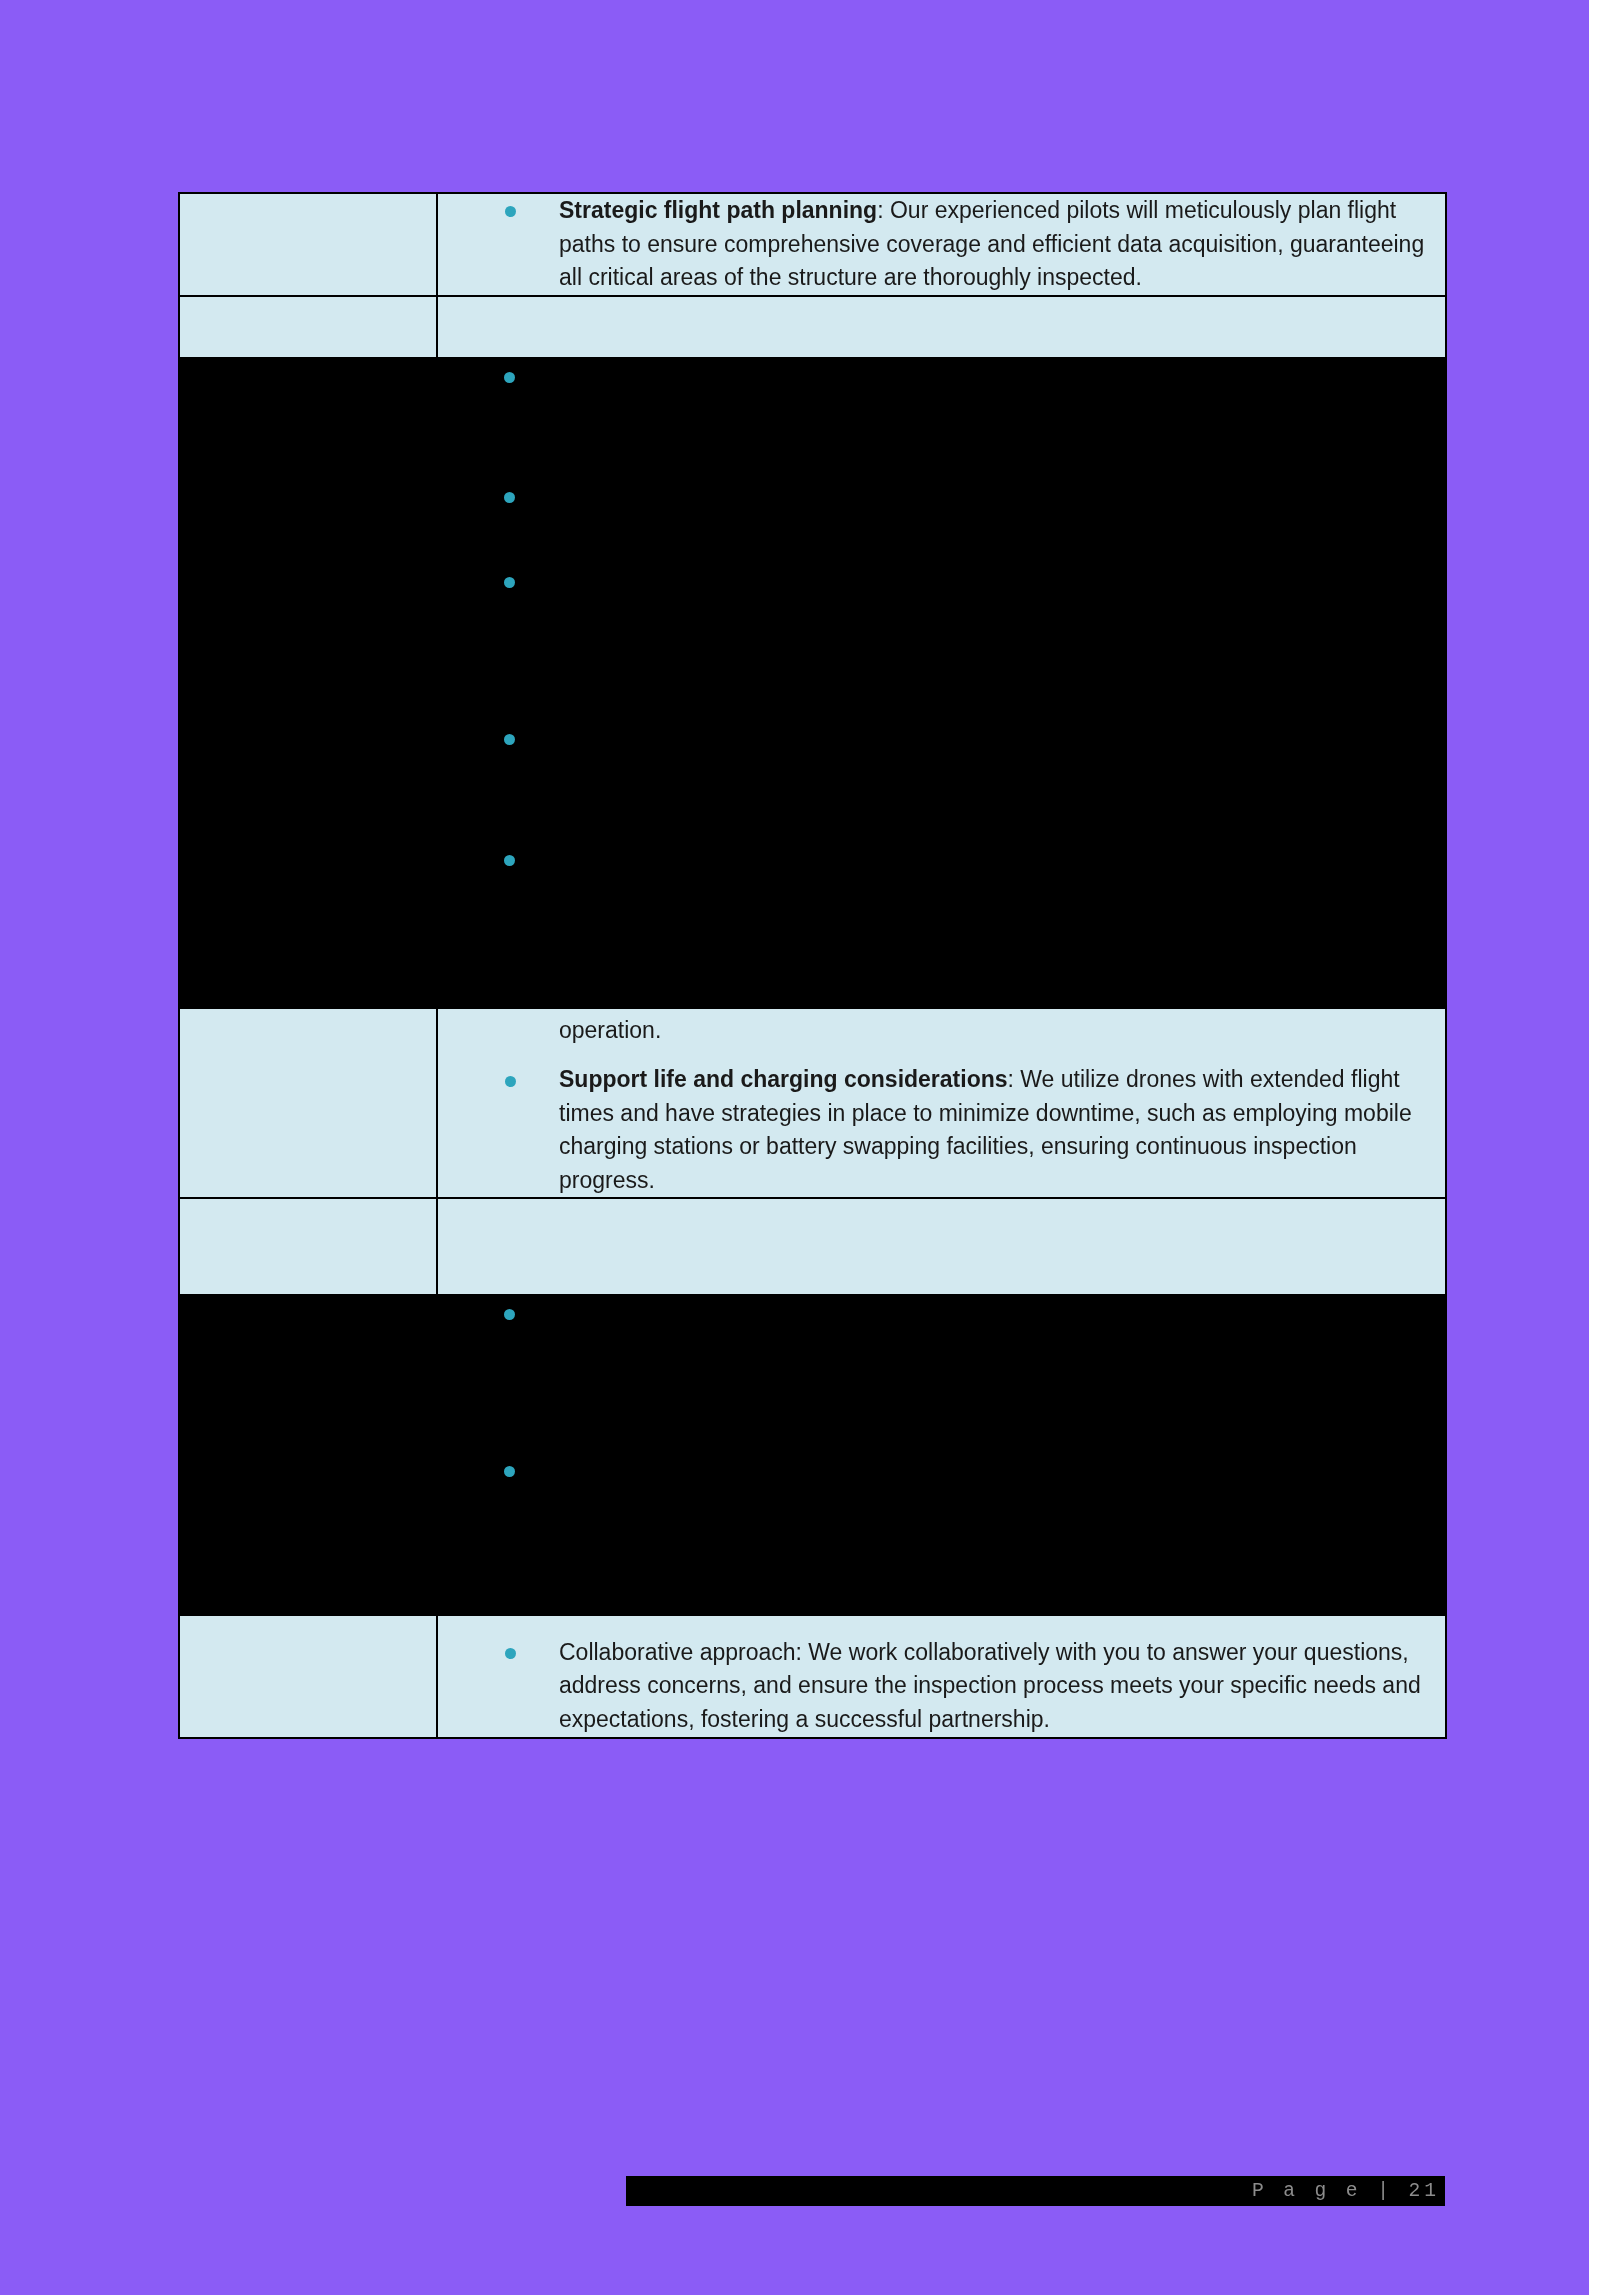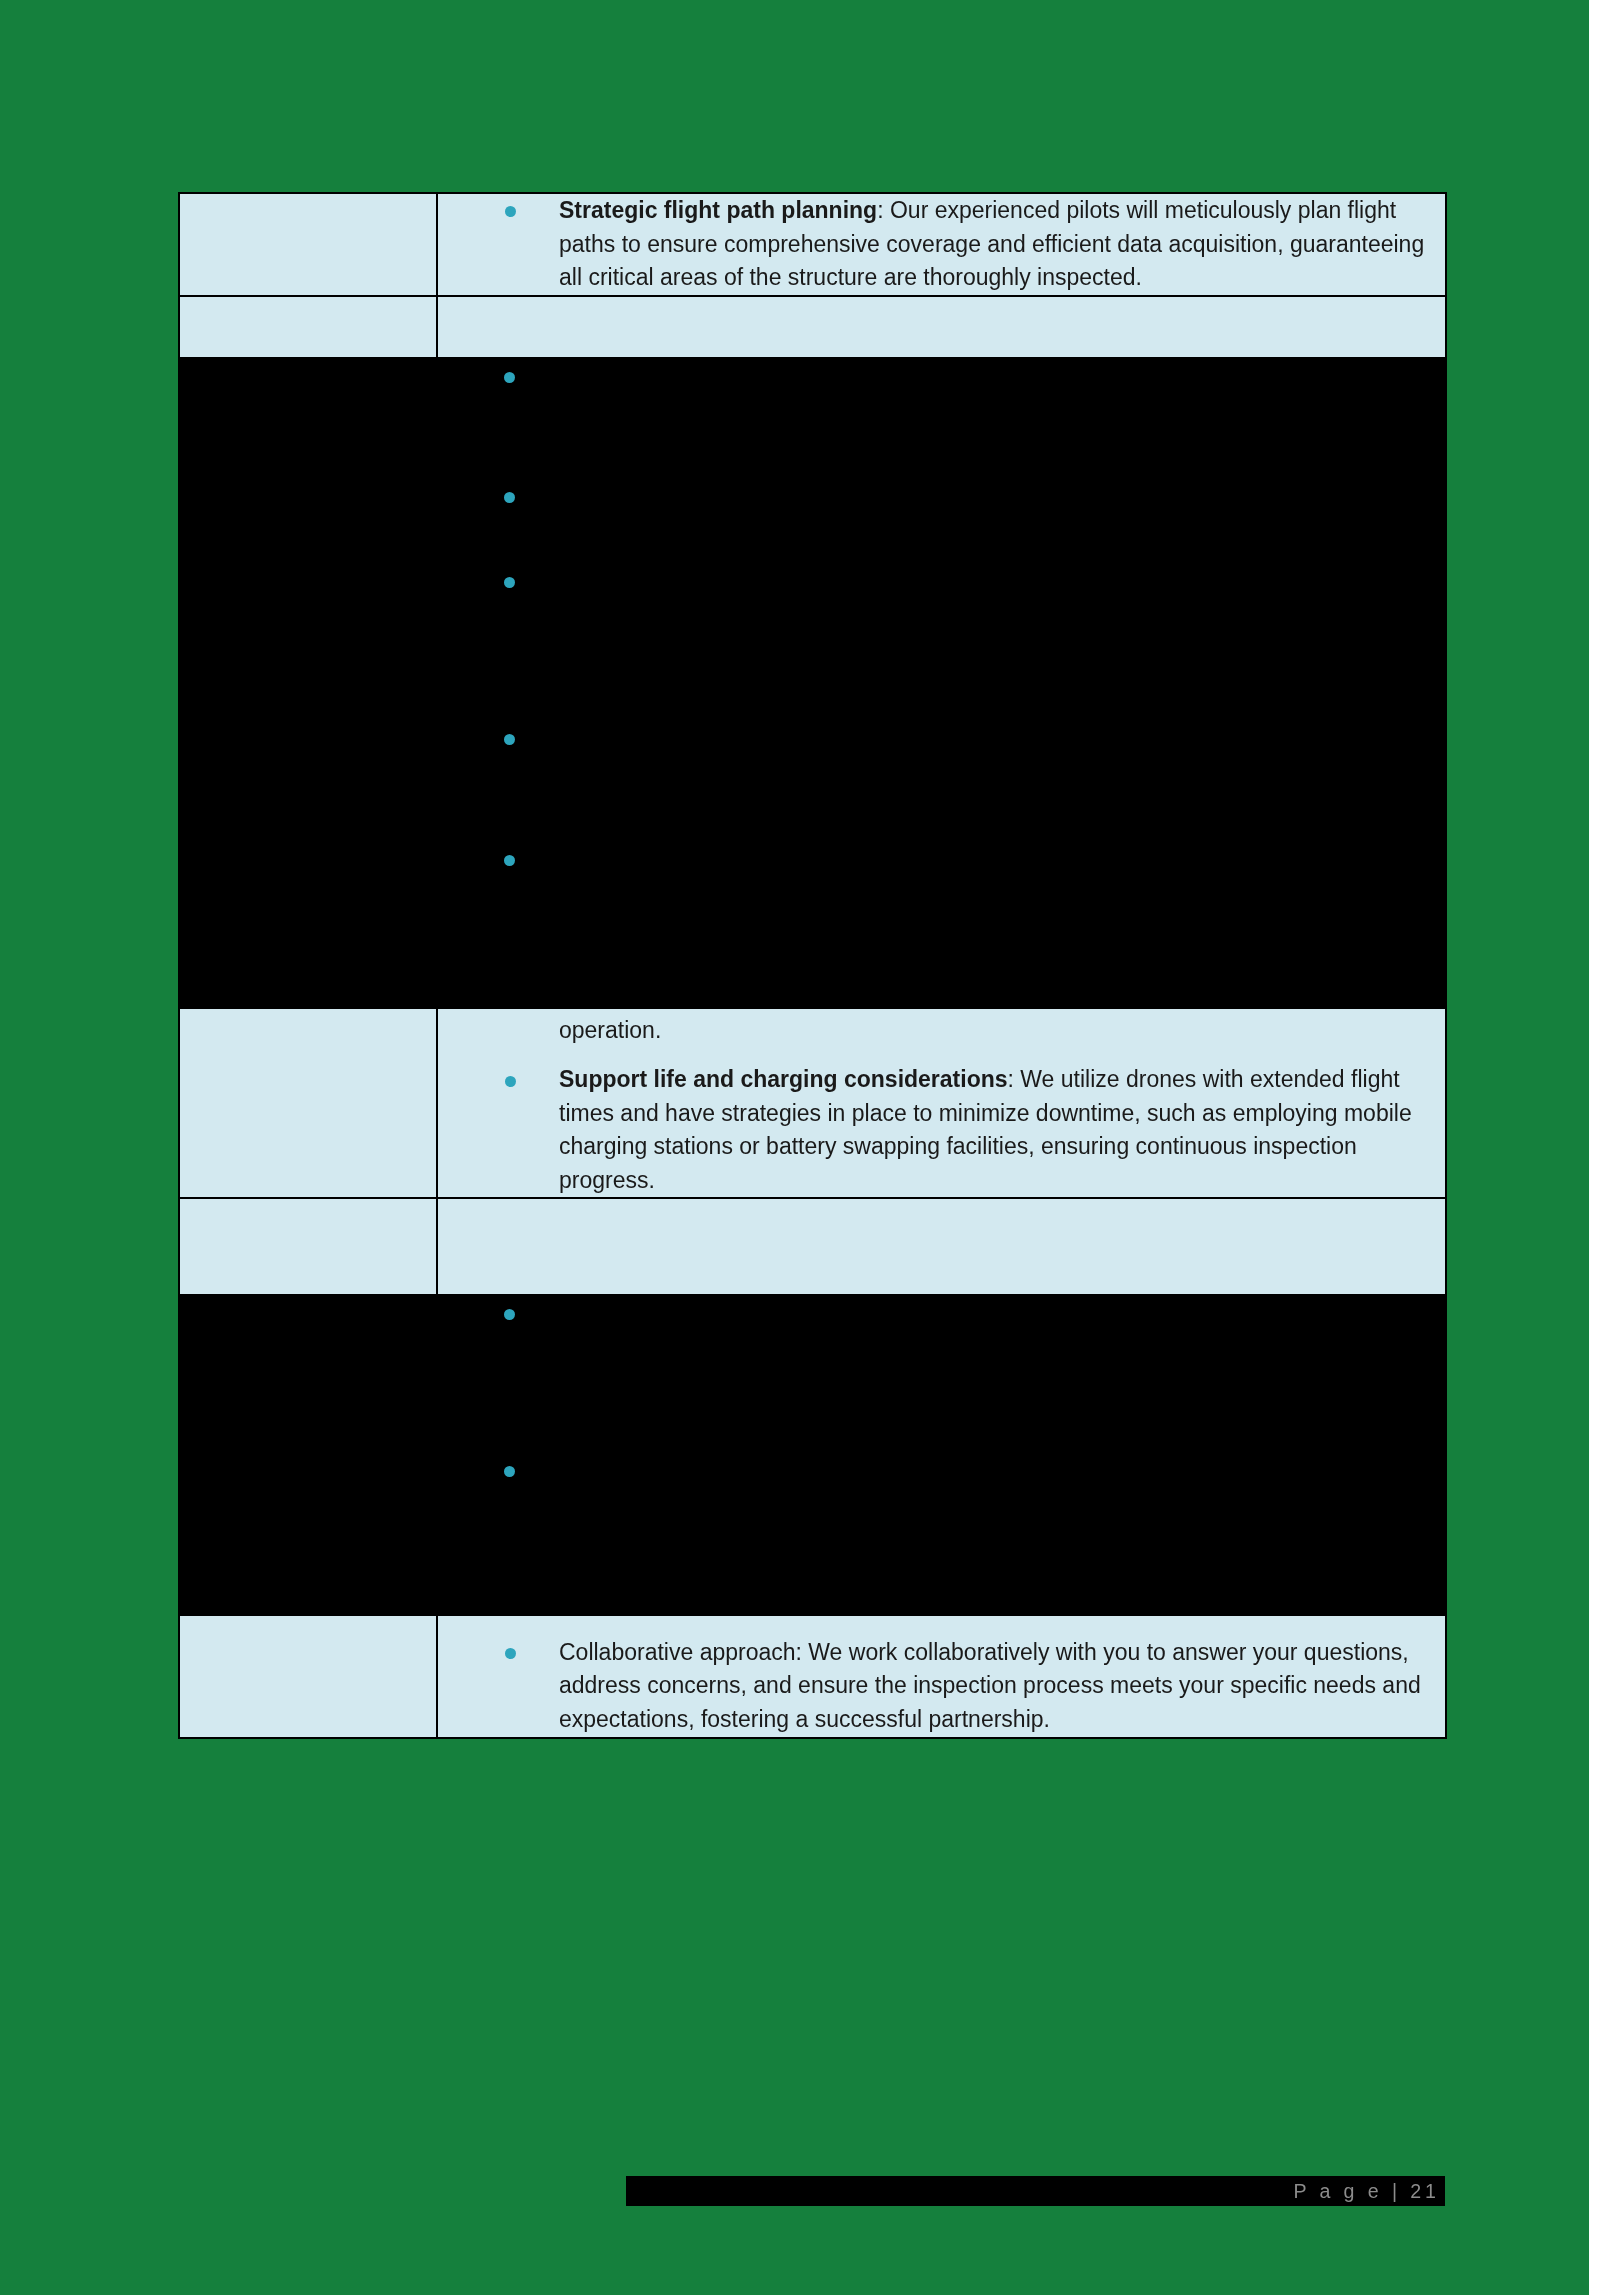--- a/index.html
+++ b/index.html
@@ -14,21 +14,21 @@
     position: relative;
     overflow: hidden;
   }
 
   
   .page {
     position: absolute;
     left: 0; top: 0;
     width: 1589px;
     height: 2295px;
-    background: #15803d;
+    background: #8b5cf6;
   }
 
   
   .proposal-table {
     position: absolute;
     left: 178px;
     top: 192px;
     width: 1267px;
     border-collapse: collapse;
     table-layout: fixed;
@@ -109,21 +109,21 @@
   .footer-page-number {
     position: absolute;
     right: 5.2px;
     top: 0;
     height: 30px;
     line-height: 30px;
     font-size: 19.6px;
     letter-spacing: 3.9px;
     color: #8c8c8c;
     white-space: nowrap;
-    font-family: Liberation Sans, sans-serif;
+    font-family: Liberation Mono, monospace;
   }
 </style>
 </head>
 <body>
 
 <div class="page">
 
   <table class="proposal-table">
     <colgroup>
       <col class="col-label">

